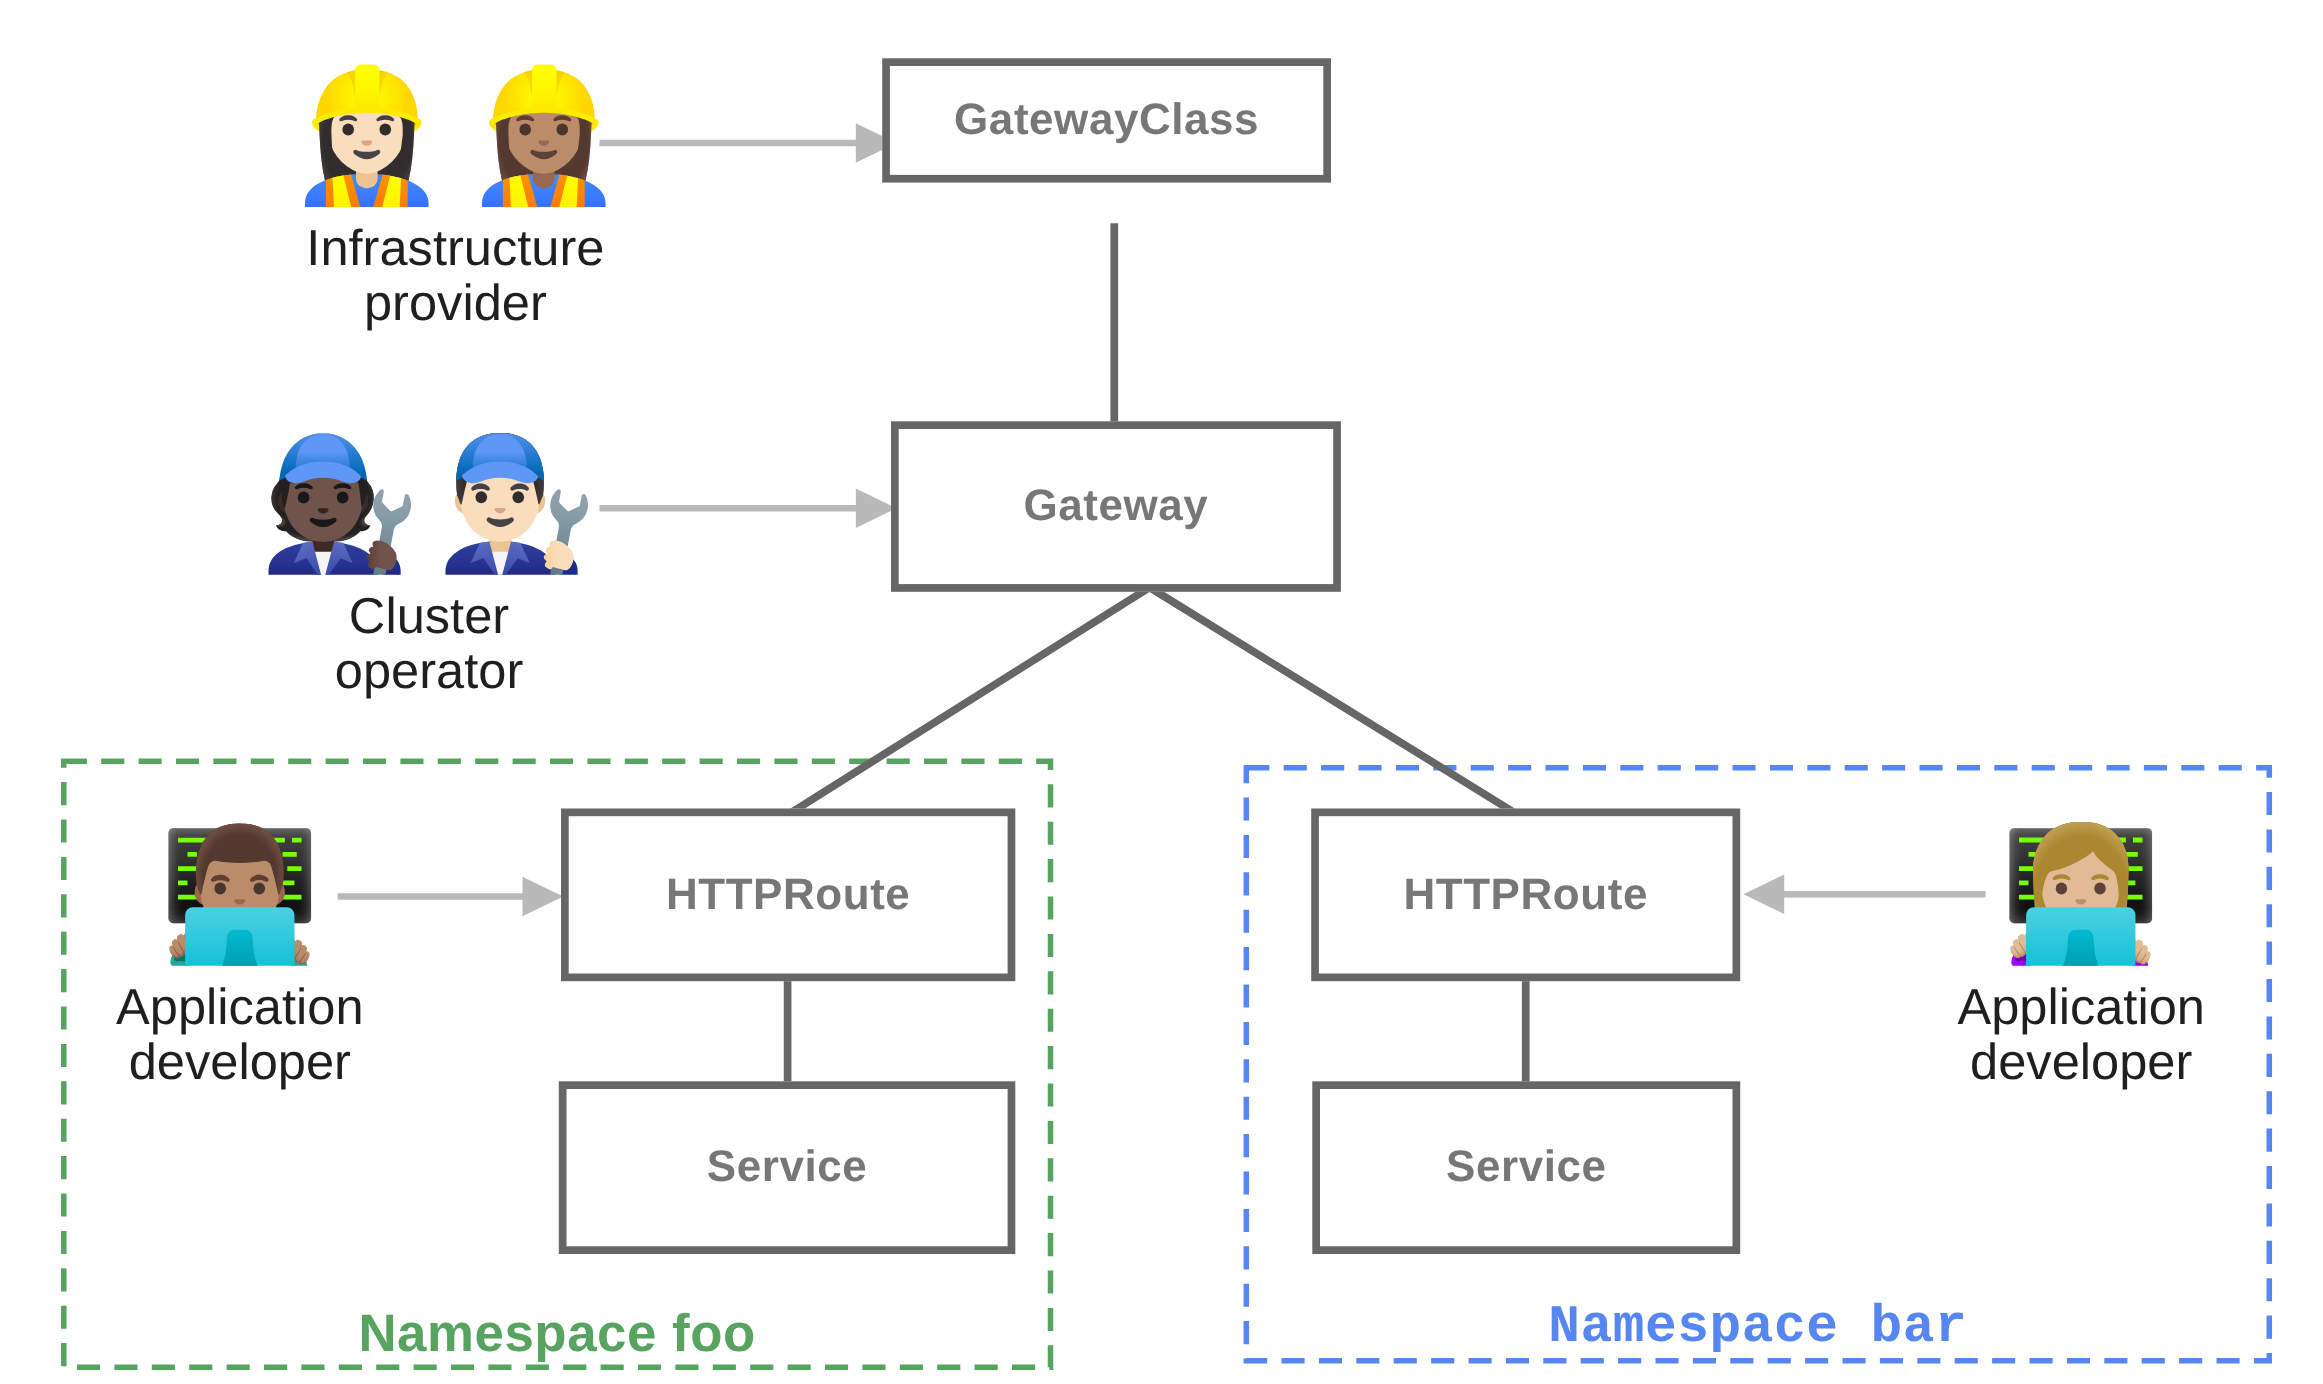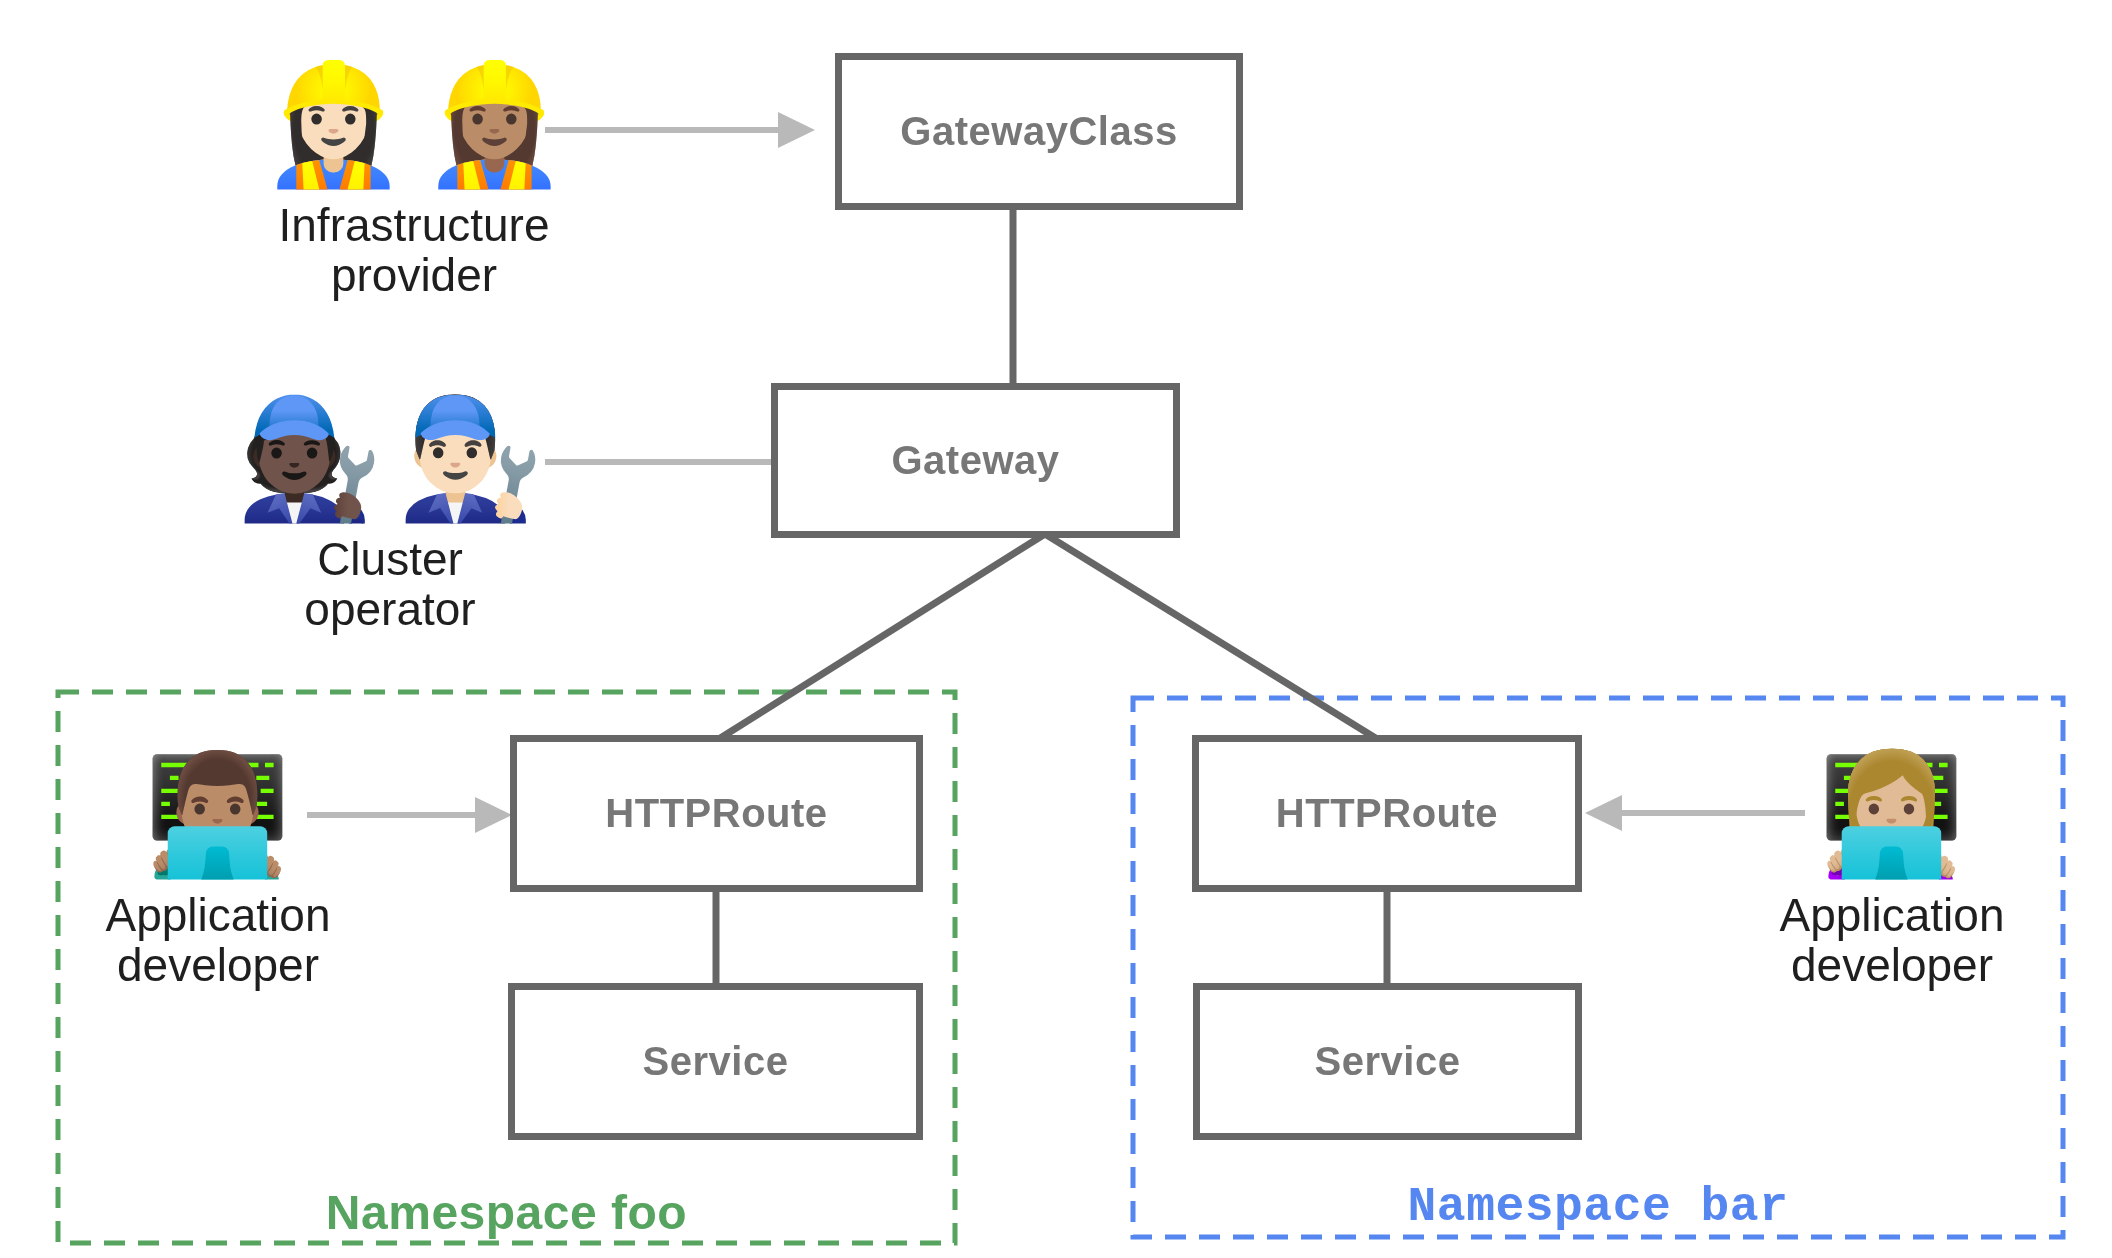--- a/index.html
+++ b/index.html
@@ -67,25 +67,25 @@
     <line class="arrow-tail" x1="545" y1="462" x2="780" y2="462"></line>
     <polygon class="arrow-head" points="815,462 778,444 778,480"></polygon>
 
     <line class="arrow-tail" x1="307" y1="815" x2="478" y2="815"></line>
     <polygon class="arrow-head" points="512,815 475,797 475,833"></polygon>
 
     <line class="arrow-tail" x1="1805" y1="813" x2="1620" y2="813"></line>
     <polygon class="arrow-head" points="1585,813 1622,795 1622,831"></polygon>
   </svg>
 
-  <div class="node" style="left:835px;top:53px;width:408px;height:157px;">
+  <div class="node" style="left:802px;top:53px;width:408px;height:113px;">
     <span>GatewayClass</span>
   </div>
 
-  <div class="node" style="left:771px;top:383px;width:409px;height:155px;">
+  <div class="node" style="left:810px;top:383px;width:409px;height:155px;">
     <span>Gateway</span>
   </div>
 
   <div class="node" style="left:510px;top:735px;width:413px;height:157px;">
     <span>HTTPRoute</span>
   </div>
 
   <div class="node" style="left:508px;top:983px;width:415px;height:157px;">
     <span>Service</span>
   </div>

